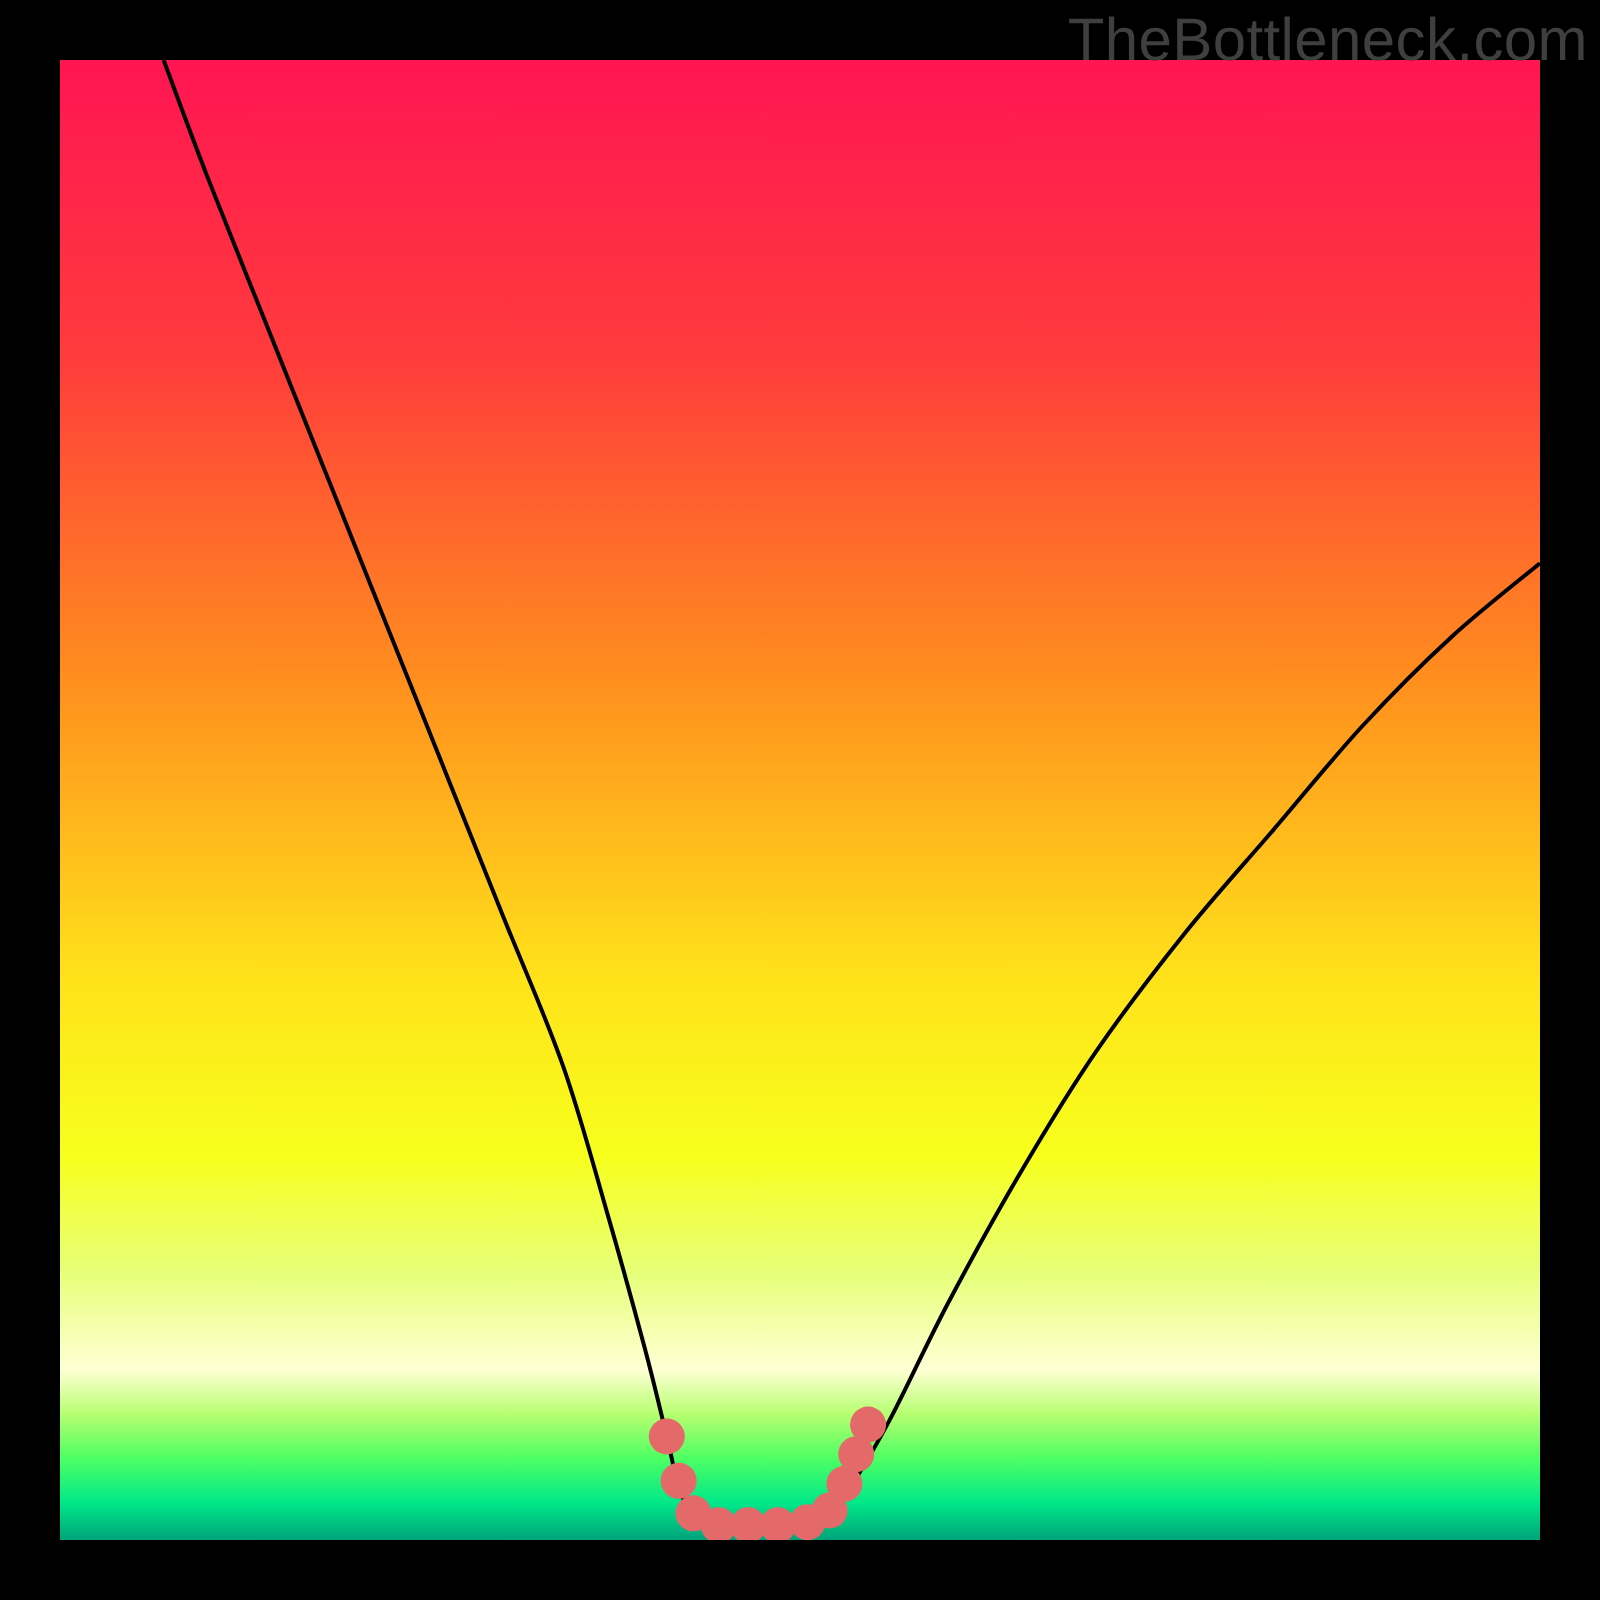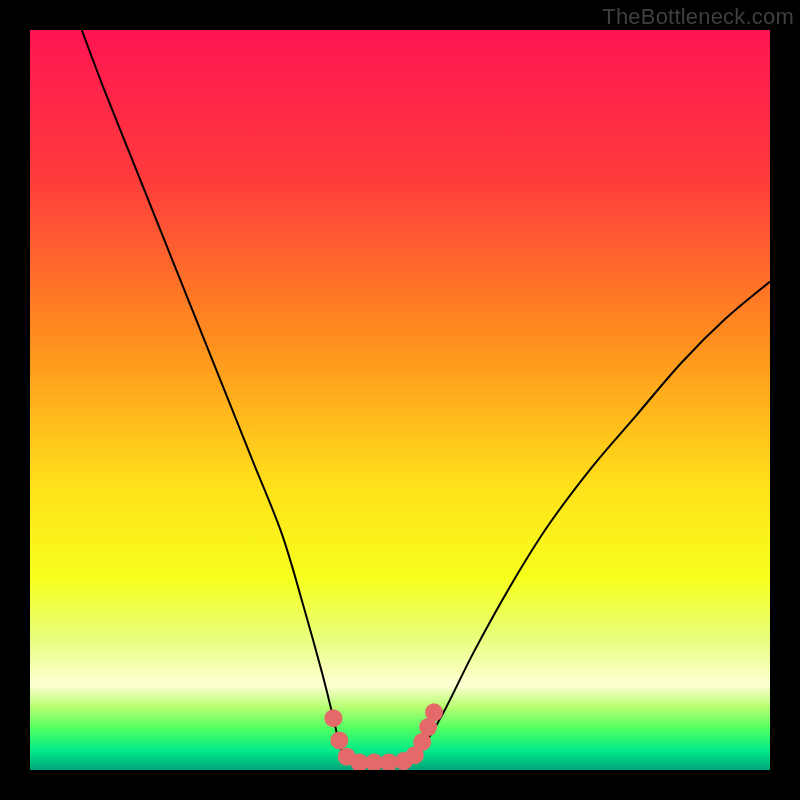--- a/index.html
+++ b/index.html
@@ -17,21 +17,21 @@
     top: 30px;
     width: 740px;
     height: 740px;
     overflow: hidden;
   }
   .watermark {
     position: absolute;
     top: 4px;
     right: 6px;
     color: #3f3f3f;
-    font-size: 22px;
+    font-size: 30px;
     letter-spacing: 0.2px;
     font-weight: 400;
     z-index: 10;
   }
   svg {
     display: block;
   }
 </style>
 </head>
 <body>

